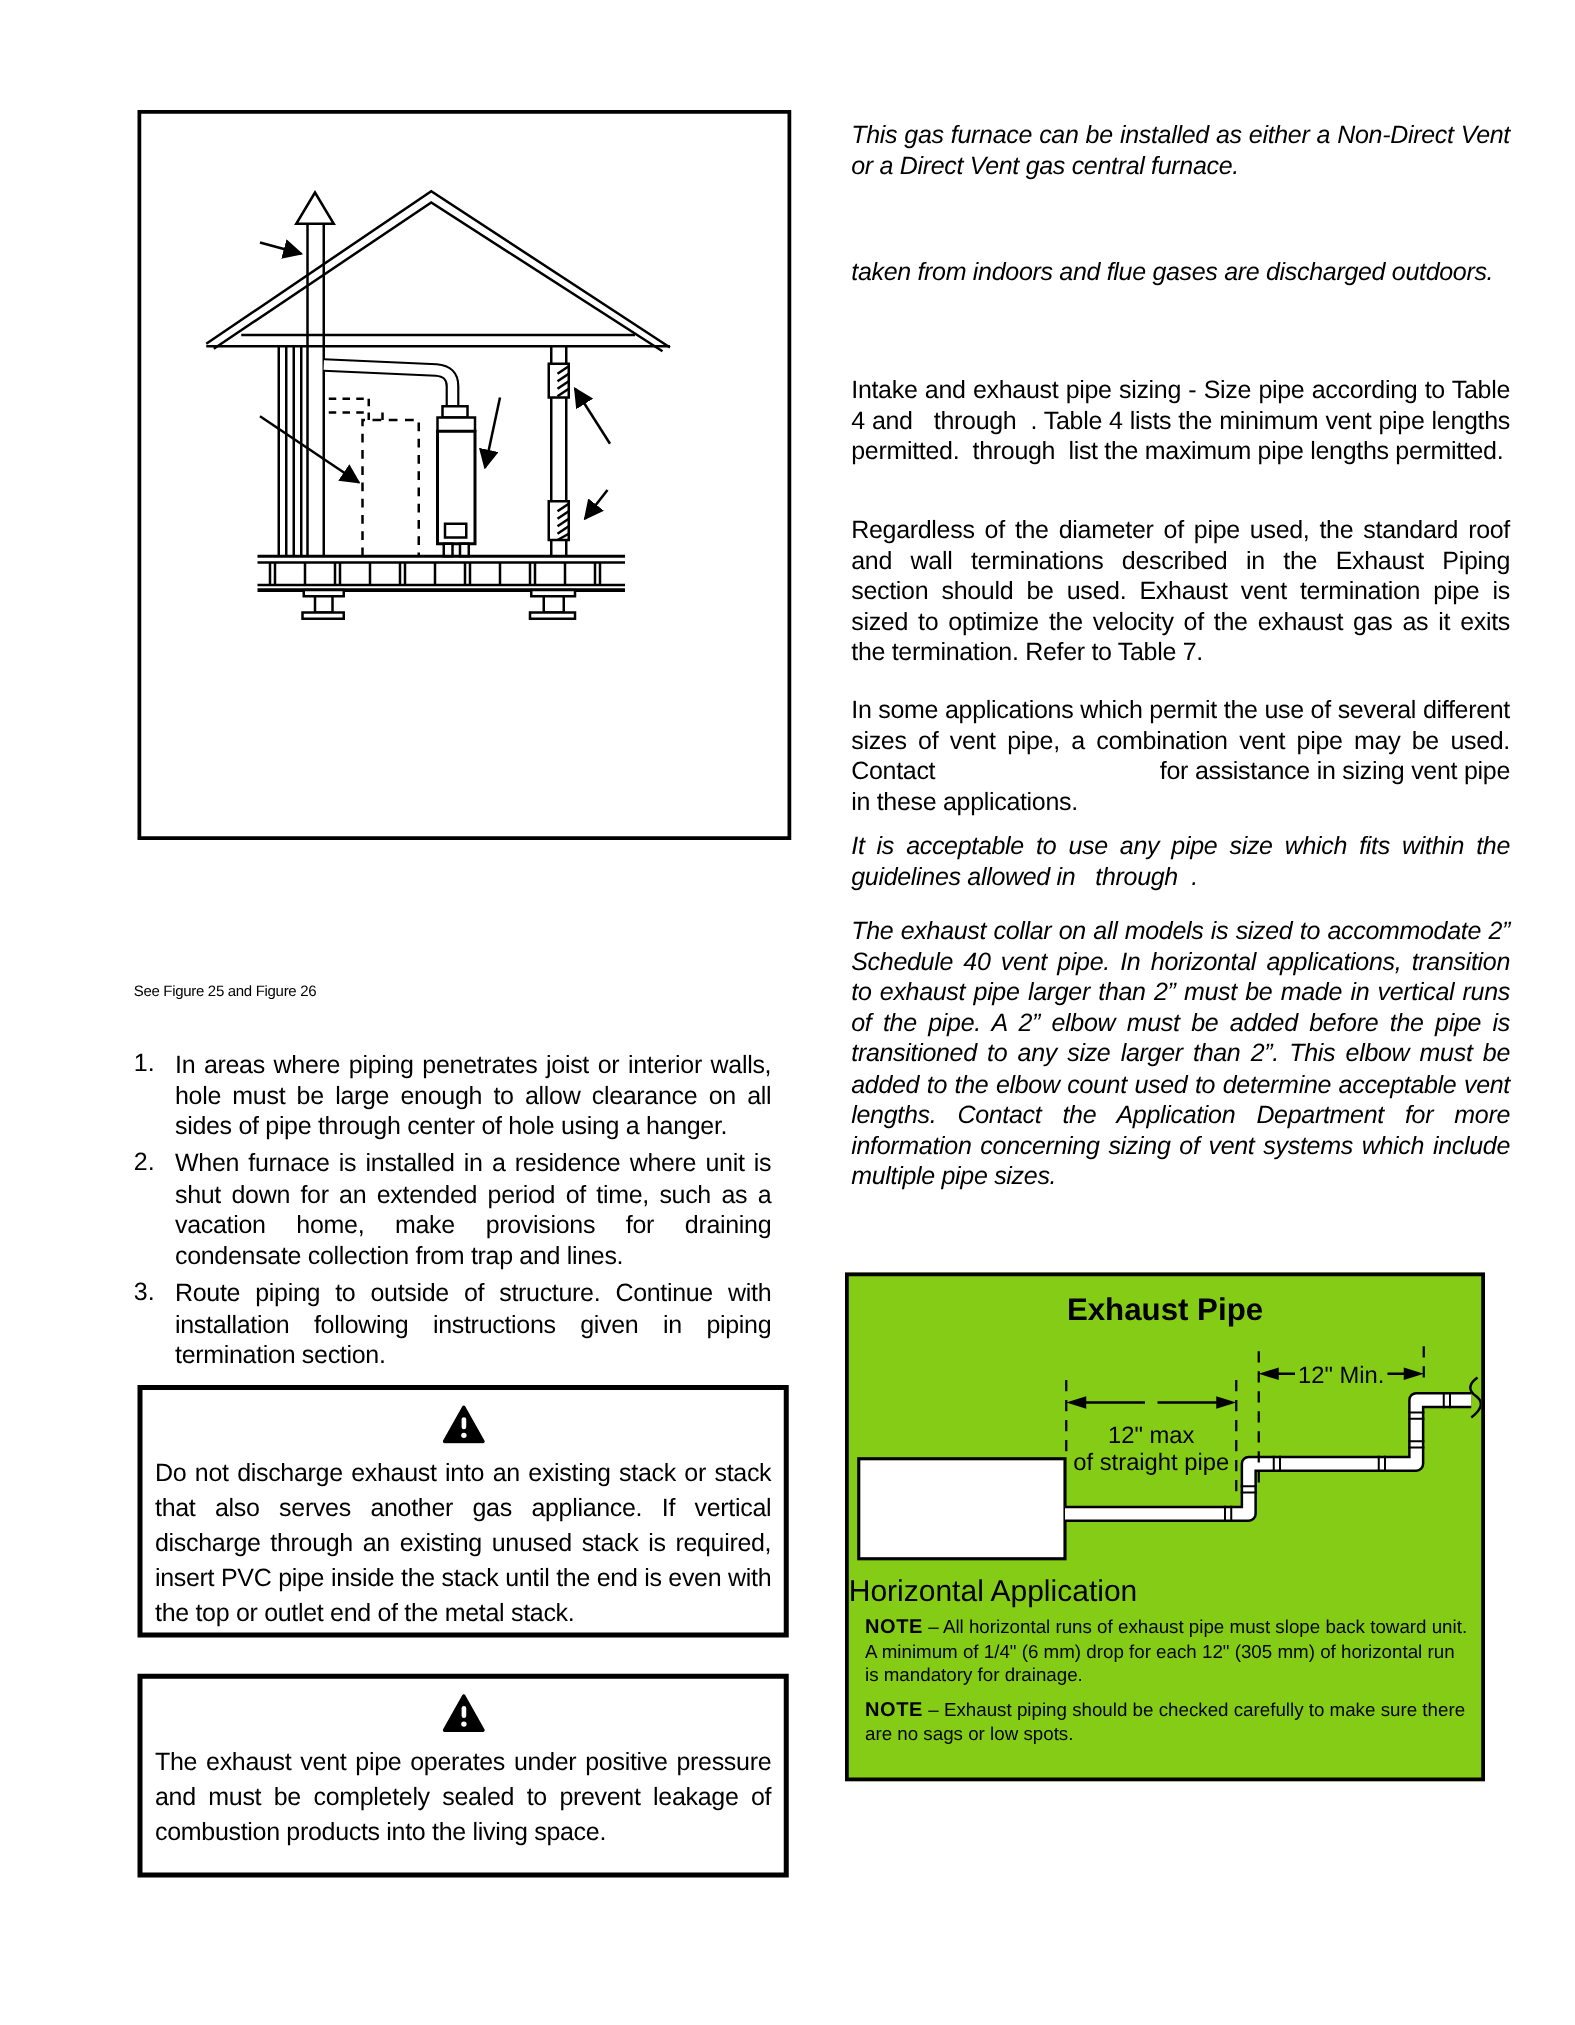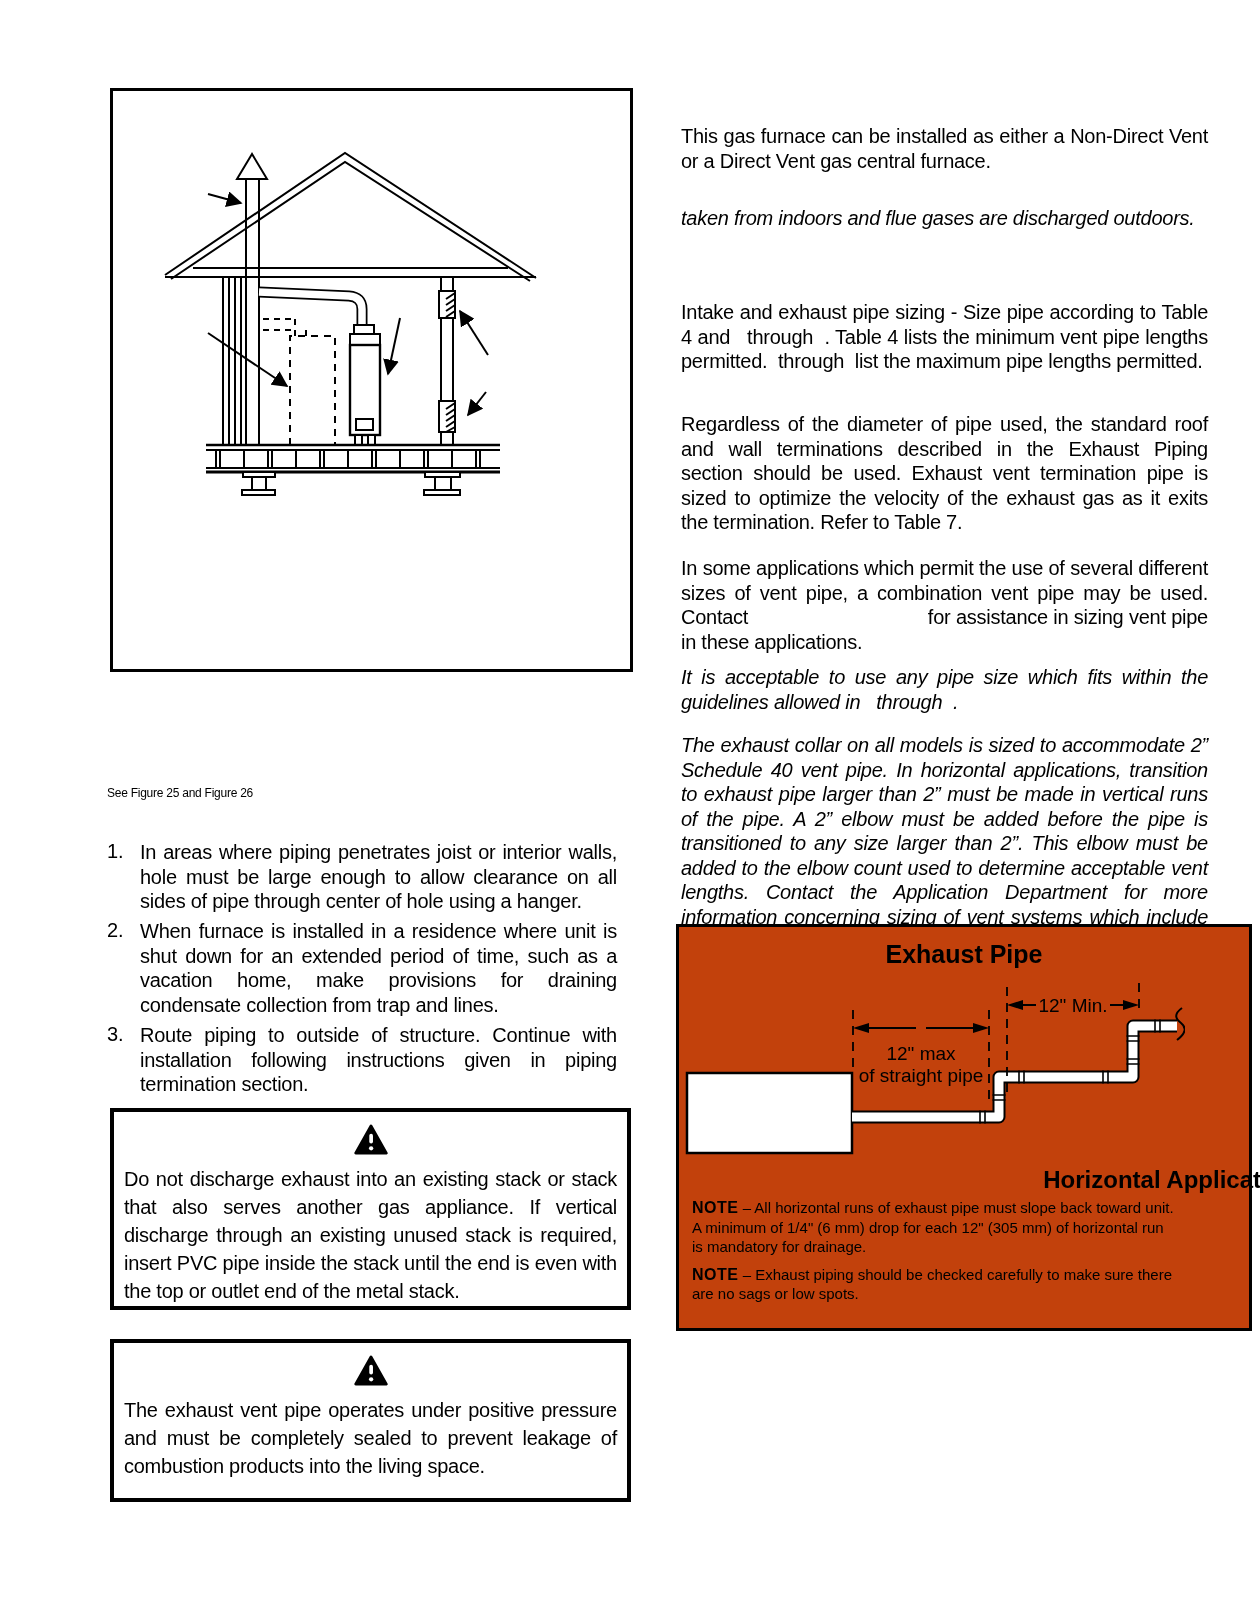--- a/index.html
+++ b/index.html
@@ -19,23 +19,23 @@
   .list-item{left:107px;width:512px;}
   .list-item .num{position:absolute;left:0;top:0;font-size:20px;}
   .list-item .li-text{display:block;margin-left:33px;width:477px;}
   .warnbox{left:110px;width:521px;border:4px solid #000;box-sizing:border-box;background:#fff;}
   #warnbox1{top:1108px;height:202px;}
   #warnbox2{top:1339px;height:163px;}
   .warn-icon{display:block;margin:12px auto 10px auto;}
   .warn-text{font-size:20px;line-height:28px;letter-spacing:-0.25px;text-align:justify;margin:8px 10px 0 10px;}
   
   .rp{left:681px;width:527px;}
-  #fig-exhaust{left:676px;top:924px;width:576px;height:407px;border:3px solid #000;box-sizing:border-box;background:#c2410c;}
+  #fig-exhaust{left:676px;top:1018px;width:512px;height:407px;border:3px solid #000;box-sizing:border-box;background:#84cc16;}
   .ex-title{position:absolute;top:13px;left:0;width:100%;text-align:center;font-size:25px;font-weight:bold;margin:0;}
-  .ex-caption{position:absolute;top:239px;left:0;width:100%;text-align:right;font-size:24px;font-weight:bold;margin:0;padding-left:48px;}
+  .ex-caption{position:absolute;top:239px;left:0;width:100%;text-align:left;font-size:24px;font-weight:normal;margin:0;}
   .ex-svg{position:absolute;left:0;top:48px;}
   .ex-notes{position:absolute;left:13px;top:271px;width:484px;}
   .ex-notes p{font-size:15px;line-height:19.5px;margin:0 0 8px 0;letter-spacing:0;}
   .ex-notes b{font-size:16px;letter-spacing:0.5px;}
   svg{display:block;}
   .ln{stroke:#000;stroke-width:2;fill:none;}
 </style>
 </head>
 <body>
 
@@ -132,21 +132,21 @@
 
   <div id="warnbox1" class="abs warnbox">
     <svg class="warn-icon" width="34" height="31" viewBox="0 0 60 54">
       <polygon points="30,3 57,51 3,51" fill="#000" stroke="#000" stroke-width="5" stroke-linejoin="round"></polygon>
       <rect x="27" y="17" width="6.5" height="17" rx="3.2" fill="#fff"></rect>
       <circle cx="30.2" cy="42.5" r="3.8" fill="#fff"></circle>
     </svg>
     <p class="warn-text">Do not discharge exhaust into an existing stack or stack that also serves another gas appliance. If vertical discharge through an existing unused stack is required, insert PVC pipe inside the stack until the end is even with the top or outlet end of the metal stack.</p>
   </div>
 
-  <p class="abs rp body-text" style="top:124px;">This gas furnace can be installed as either a Non-Direct Vent or a Direct Vent gas central furnace.</p>
+  <p class="abs rp body-text" style="top:96px;font-style:italic;">This gas furnace can be installed as either a Non-Direct Vent or a Direct Vent gas central furnace.</p>
   <p class="abs rp body-text italic" style="top:206px;">taken from indoors and flue gases are discharged outdoors.</p>
   <p class="abs rp body-text" style="top:300px;">Intake and exhaust pipe sizing - Size pipe according to Table 4 and &nbsp;&nbsp;through&nbsp;&nbsp;. Table 4 lists the minimum vent pipe lengths permitted. &nbsp;through&nbsp;&nbsp;list the maximum pipe lengths permitted.</p>
   <p class="abs rp body-text" style="top:412px;">Regardless of the diameter of pipe used, the standard roof and wall terminations described in the Exhaust Piping section should be used. Exhaust vent termination pipe is sized to optimize the velocity of the exhaust gas as it exits the termination. Refer to Table 7.</p>
   <p class="abs rp body-text" style="top:556px;">In some applications which permit the use of several different sizes of vent pipe, a combination vent pipe may be used. Contact&nbsp;&nbsp;&nbsp;&nbsp;&nbsp;&nbsp;&nbsp;&nbsp;&nbsp;&nbsp;&nbsp;&nbsp;&nbsp;&nbsp;&nbsp;&nbsp;&nbsp;&nbsp;&nbsp;&nbsp;&nbsp;&nbsp;&nbsp;&nbsp;&nbsp;&nbsp;&nbsp;&nbsp;&nbsp;&nbsp;&nbsp;&nbsp;&nbsp;for assistance in sizing vent pipe in these applications.</p>
   <p class="abs rp body-text italic" style="top:665px;">It is acceptable to use any pipe size which fits within the guidelines allowed in &nbsp;&nbsp;through&nbsp;&nbsp;.</p>
   <p class="abs rp body-text italic" style="top:733px;">The exhaust collar on all models is sized to accommodate 2” Schedule 40 vent pipe. In horizontal applications, transition to exhaust pipe larger than 2” must be made in vertical runs of the pipe. A 2” elbow must be added before the pipe is transitioned to any size larger than 2”. This elbow must be added to the elbow count used to determine acceptable vent lengths. Contact the Application Department for more information concerning sizing of vent systems which include multiple pipe sizes.</p>
 
   <div id="fig-exhaust" class="abs">
     <p class="ex-title">Exhaust Pipe</p>
 

